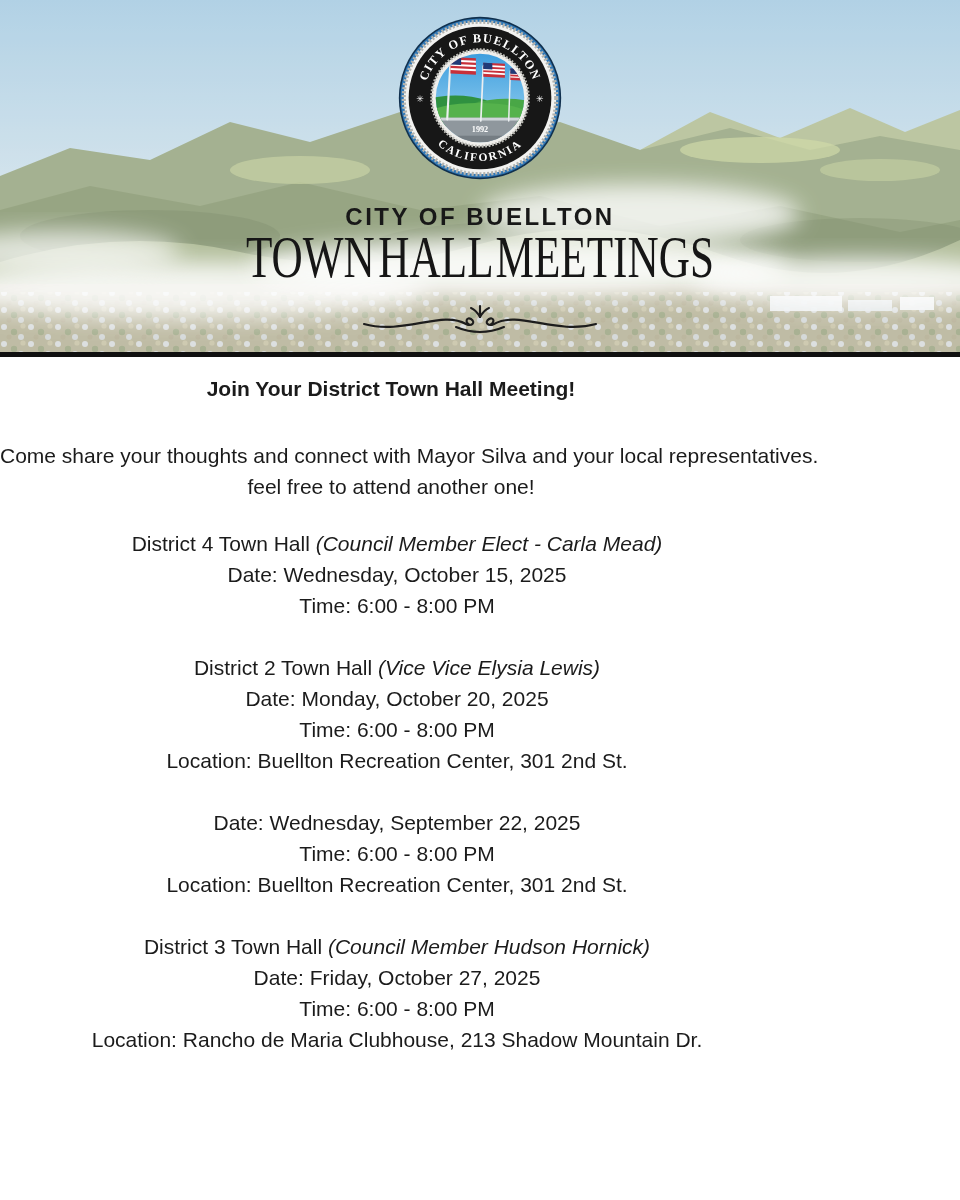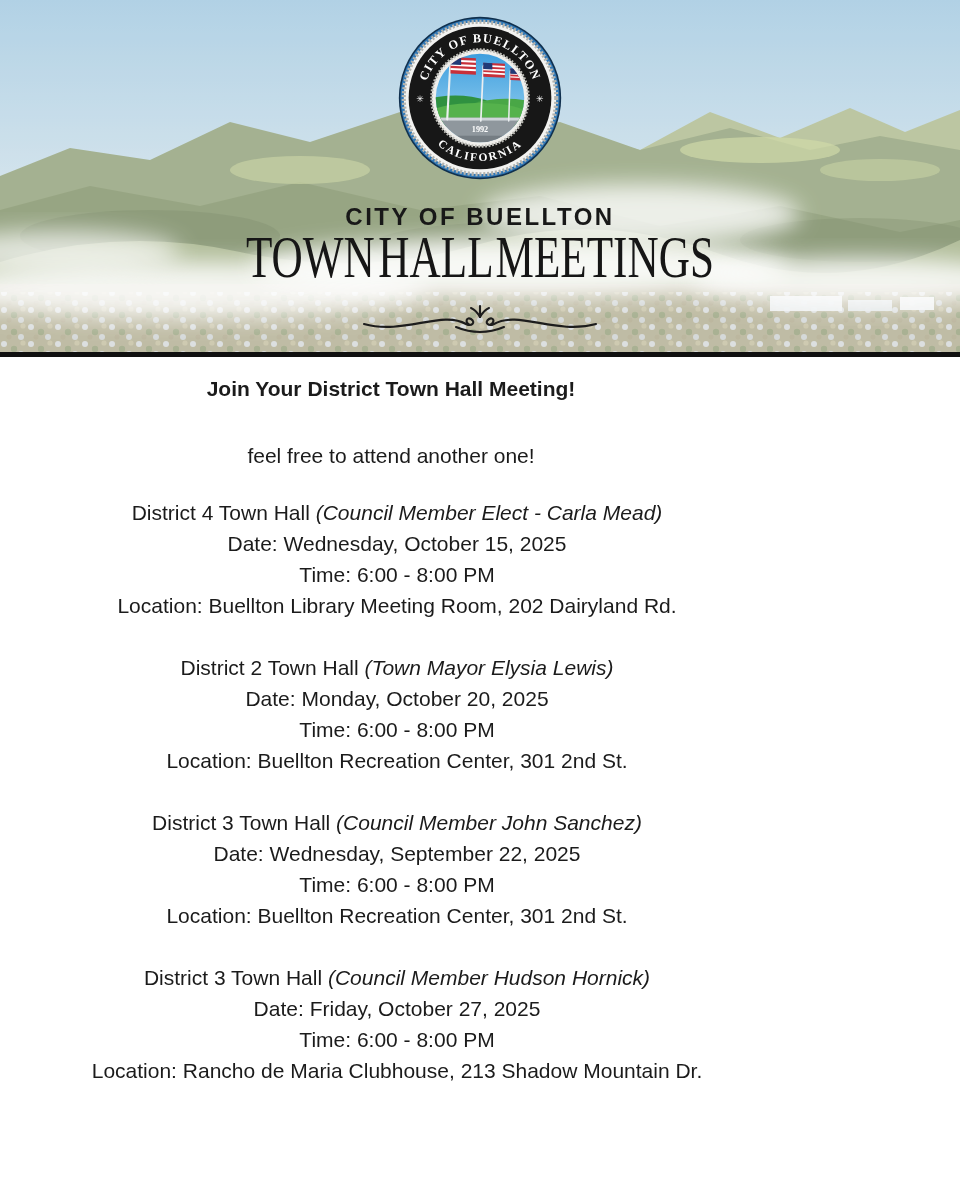--- a/index.html
+++ b/index.html
@@ -186,39 +186,38 @@
     </div>
   </div>
 
   <div class="divider"></div>
 
   <div class="content">
 
     <div class="heading">Join Your District Town Hall Meeting!</div>
 
     <div class="intro">
+      <div class="iline">Come share your thoughts and connect with Mayor Silva and your local representatives.</div>
       <div class="iline">feel free to attend another one!</div>
     </div>
 
     <section class="event first">
       <div class="line"><span>District 4 Town Hall</span> <span class="italic">(Council Member Elect - Carla Mead)</span></div>
       <div class="line"><span>Date:</span> <b>Wednesday, October 15, 2025</b></div>
       <div class="line"><span>Time:</span> <span>6:00 - 8:00 PM</span></div>
-      <div class="line"><span>Location:</span> <span>Buellton Library Meeting Room, 202 Dairyland Rd.</span></div>
     </section>
 
     <section class="event">
-      <div class="line"><span>District 2 Town Hall</span> <span class="italic">(Town Mayor Elysia Lewis)</span></div>
+      <div class="line"><span>District 2 Town Hall</span> <span class="italic">(Vice Vice Elysia Lewis)</span></div>
       <div class="line"><span>Date:</span> <b>Monday, October 20, 2025</b></div>
       <div class="line"><span>Time:</span> <span>6:00 - 8:00 PM</span></div>
       <div class="line"><span>Location:</span> <span>Buellton Recreation Center, 301 2nd St.</span></div>
     </section>
 
     <section class="event">
-      <div class="line"><span>District 3 Town Hall</span> <span class="italic">(Council Member John Sanchez)</span></div>
       <div class="line"><span>Date:</span> <b>Wednesday, September 22, 2025</b></div>
       <div class="line"><span>Time:</span> <span>6:00 - 8:00 PM</span></div>
       <div class="line"><span>Location:</span> <span>Buellton Recreation Center, 301 2nd St.</span></div>
     </section>
 
     <section class="event">
       <div class="line"><span>District 3 Town Hall</span> <span class="italic">(Council Member Hudson Hornick)</span></div>
       <div class="line"><span>Date:</span> <b>Friday, October 27, 2025</b></div>
       <div class="line"><span>Time:</span> <span>6:00 - 8:00 PM</span></div>
       <div class="line"><span>Location:</span> <span>Rancho de Maria Clubhouse, 213 Shadow Mountain Dr.</span></div>

